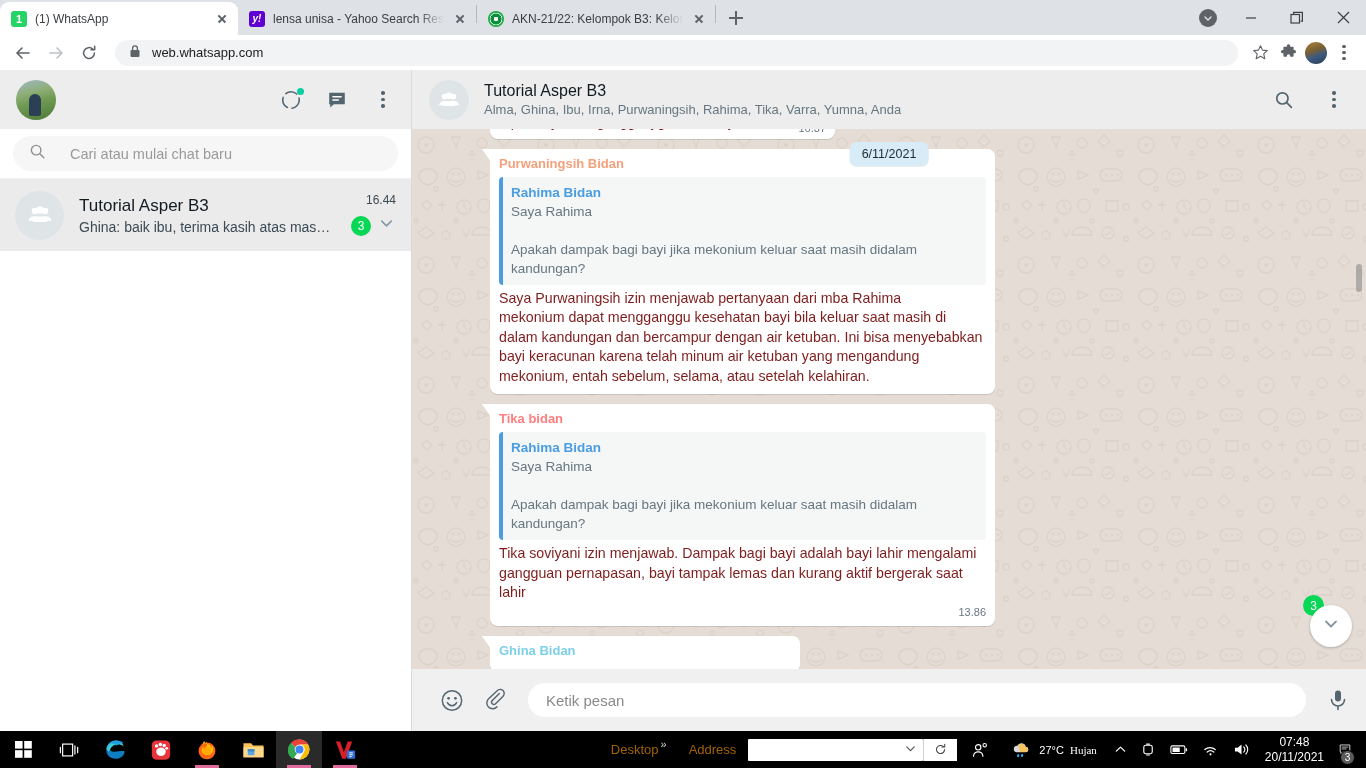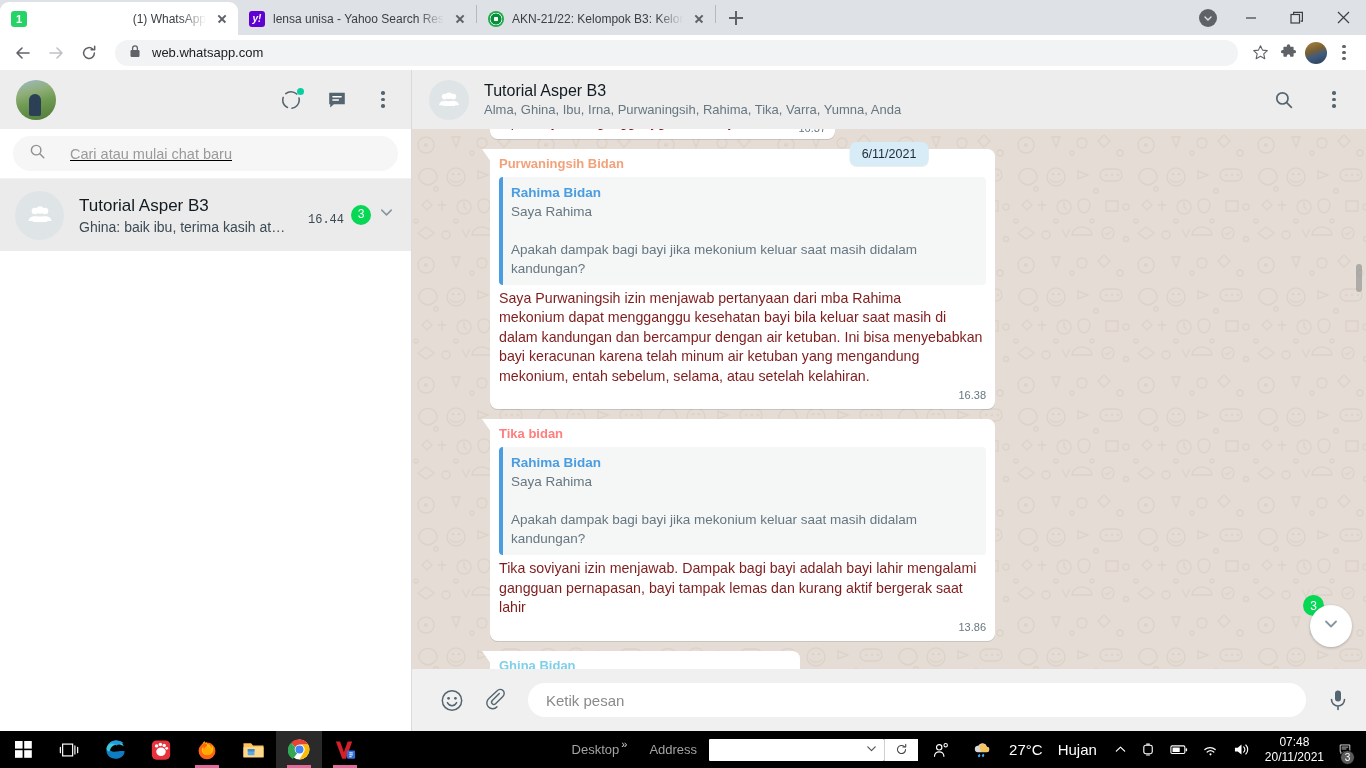--- a/index.html
+++ b/index.html
@@ -25,21 +25,20 @@
   }
   .tab.active { background: #fff; width: 238px; }
   .tab.inactive { width: 238px; background: transparent; }
   .tab-sep { width:1px; height:18px; background:#b6b9bd; align-self:center; margin-bottom:7px;}
   .tab-favicon { width: 16px; height: 16px; flex: 0 0 16px; display:flex; align-items:center; justify-content:center;}
   .tab-title {
     flex: 1; white-space: nowrap; overflow: hidden;
     font-size: 12px; color: #3c4043;
     -webkit-mask-image: linear-gradient(to right, #000 85%, transparent 100%);
     mask-image: linear-gradient(to right, #000 85%, transparent 100%);
-    text-align: right;
   }
   .tab-close { width: 16px; height: 16px; flex:0 0 16px; position: relative; }
   .tab-close::before, .tab-close::after {
     content:''; position:absolute; left:3px; top:7.5px; width:10px; height:1.6px;
     background:#5f6368;
   }
   .tab-close::before { transform: rotate(45deg); }
   .tab-close::after { transform: rotate(-45deg); }
   .newtab-btn {
     width: 28px; height: 28px; margin: 0 0 3px 6px; position: relative;
@@ -117,37 +116,37 @@
   .status-dot {
     position:absolute; right:-1px; top:0px; width:7px; height:7px;
     border-radius:50%; background:#09cfa0;
   }
   .kebab-wa { display:flex; flex-direction:column; gap:3px; align-items:center; }
   .kebab-wa i { width:3.4px; height:3.4px; border-radius:50%; background:#54656f; display:block;}
 
   .side-search-wrap { height: 50px; background:#fff; display:flex; align-items:center; padding: 0 13px; flex:0 0 50px; border-bottom:1px solid #f2f2f2;}
   .side-search {
     flex:1; height:35px; background:#f6f6f6; border-radius:18px;
-    display:flex; align-items:center; padding: 0 16px; gap: 24px; text-decoration: underline;
+    display:flex; align-items:center; padding: 0 16px; gap: 24px;
   }
   .side-search-text { font-size:14.5px; color:#9a9a9a; }
 
   .chat-list { flex:1; overflow:hidden; }
   .chat-item {
     height: 72px; background:#ebebeb; display:flex; align-items:center;
     padding: 0 15px 0 15px; gap: 15px;
   }
   .chat-avatar {
     width:49px; height:49px; border-radius:50%; background:#dfe5e7;
     display:flex; align-items:center; justify-content:center; flex:0 0 49px;
   }
   .chat-mid { flex:1; min-width:0; }
   .chat-title { font-size:17px; color:#111b21; margin-bottom:3px; white-space:nowrap; overflow:hidden; text-overflow:ellipsis;}
   .chat-snippet { font-size:14px; color:#3b4a54; white-space:nowrap; overflow:hidden; text-overflow:ellipsis;}
-  .chat-right { display:flex; flex-direction:row; align-items:flex-end; gap:7px; flex:0 0 auto;font-family:Liberation Mono, monospace;}
+  .chat-right { display:flex; flex-direction:column; align-items:flex-end; gap:7px; flex:0 0 auto;}
   .chat-time { font-size:12px; color:#3b4a54; }
   .chat-right-row { display:flex; align-items:center; gap:6px; }
   .unread-badge {
     min-width:20px; height:20px; border-radius:10px; background:#06d755;
     color:#fff; font-size:12px; display:flex; align-items:center; justify-content:center;
     padding: 0 6px;
   }
 
   
   .wa-main { flex:1; display:flex; flex-direction:column; position:relative; }
@@ -240,30 +239,30 @@
   
   .taskbar {
     position:absolute; bottom:0; left:0; width:1366px; height:37px;
     background:#000; display:flex; align-items:center;
   }
   .tb-item { width:46px; height:37px; display:flex; align-items:center; justify-content:center; position:relative;}
   .tb-item.running::after {
     content:''; position:absolute; bottom:0; left:11px; width:24px; height:3px; background:#e06a9a;
   }
   .tb-item.active { background:#2a2a2a; }
-  .tb-label { color:#a3a3a3; font-size:13px; }
+  .tb-label { color:#a16207; font-size:13px; }
   .tb-addrbar {
     width:175px; height:22px; background:#fff; border-radius:1px;
     display:flex; align-items:center; justify-content:flex-end; padding-right:6px;
   }
   .tb-refresh { width:34px; height:22px; background:#fff; border-left:1px solid #cfcfcf;
     display:flex; align-items:center; justify-content:center; }
   .tray { margin-left:auto; display:flex; align-items:center; gap:0; padding-right:8px;}
   .tray-item { padding:0 7px; display:flex; align-items:center; justify-content:center; height:37px;}
-  .tray-text { color:#fff; font-size:15px;margin-left:9px; }
+  .tray-text { color:#fff; font-size:11px; }
   .clock { color:#fff; font-size:12px; line-height:15px; text-align:center; padding:0 8px;}
   .notif-badge {
     position:absolute; right:3px; bottom:3px; min-width:15px; height:15px; border-radius:8px;
     background:#5b5b5b; color:#fff; font-size:10px; display:flex;align-items:center;justify-content:center;
     border:1px solid #000;
   }
 </style>
 </head>
 <body>
 
@@ -531,21 +530,20 @@
         <div class="bubble tail">
           <div class="sender orange">Purwaningsih Bidan</div>
           <div class="quote">
             <div class="quote-name">Rahima Bidan</div>
             <div class="quote-line">Saya Rahima</div>
             <div class="quote-gap"></div>
             <div class="quote-line">Apakah dampak bagi bayi jika mekonium keluar saat masih didalam kandungan?</div>
           </div>
           <div class="msg-text">Saya Purwaningsih izin menjawab pertanyaan dari mba Rahima
 mekonium dapat mengganggu kesehatan bayi bila keluar saat masih di dalam kandungan dan bercampur dengan air ketuban. Ini bisa menyebabkan bayi keracunan karena telah minum air ketuban yang mengandung mekonium, entah sebelum, selama, atau setelah kelahiran.</div>
-          <span class="bubble-foot">16.38</span>
         </div>
 
         <div class="bubble tail">
           <div class="sender pink">Tika bidan</div>
           <div class="quote">
             <div class="quote-name">Rahima Bidan</div>
             <div class="quote-line">Saya Rahima</div>
             <div class="quote-gap"></div>
             <div class="quote-line">Apakah dampak bagi bayi jika mekonium keluar saat masih didalam kandungan?</div>
           </div>
@@ -692,21 +690,21 @@
   <div class="tray">
     <span class="tray-item">
       <svg width="22" height="20" viewBox="0 0 24 22">
         <path d="M7.5 13.5a3.6 3.6 0 0 1 .4-7.2 5 5 0 0 1 9.4 1.2 3 3 0 0 1-.5 6z" fill="#d8d8d8"></path>
         <path d="M9 6.4A4.6 4.6 0 0 1 17 7.4a3 3 0 0 1 .5 5.9H11z" fill="#f5c55c"></path>
         <path d="M9.5 15.5c1 1.4 1 2.4 0 3.2-.9.7-2.2 0-2-1.3.1-.8 1-1.4 2-1.9z" fill="#3da5e8"></path>
         <path d="M13.8 15.2c1 1.4 1 2.4 0 3.2-.9.7-2.2 0-2-1.3.1-.8 1-1.4 2-1.9z" fill="#3da5e8"></path>
       </svg>
     </span>
     <span class="tray-text" style="padding-right:6px;">27°C</span>
-    <span class="tray-text" style="padding-right:10px;">Hujan</span>
+    <span class="tray-text" style="padding-right:10px;font-family:Liberation Serif, serif;">Hujan</span>
     <span class="tray-item">
       <svg width="13" height="13" viewBox="0 0 14 14">
           <path d="M2.5 8.8L7 4.4l4.5 4.4" stroke="#fff" stroke-width="1.3" fill="none" stroke-linecap="round" stroke-linejoin="round"></path>
         </svg>
     </span>
     <span class="tray-item">
       <svg width="15" height="15" viewBox="0 0 16 16">
         <rect x="3" y="3.5" width="9" height="9" rx="2" stroke="#fff" stroke-width="1.2" fill="none"></rect>
         <path d="M6 2.2h3M6 13.8h3" stroke="#fff" stroke-width="1.2" stroke-linecap="round"></path>
       </svg>

